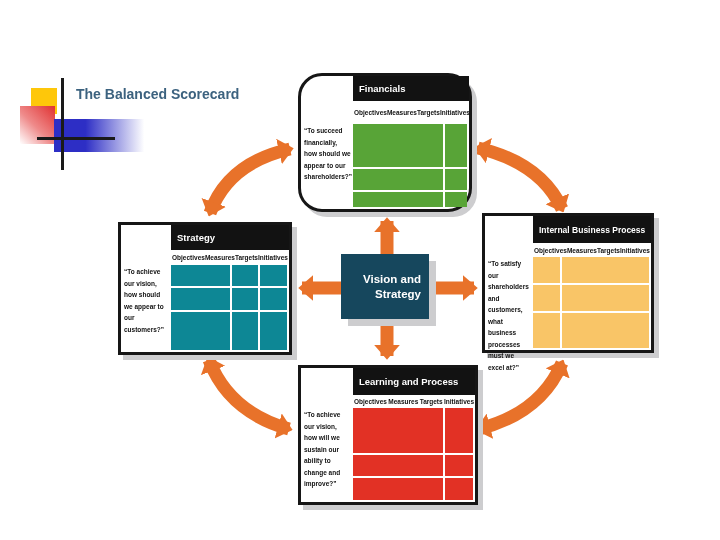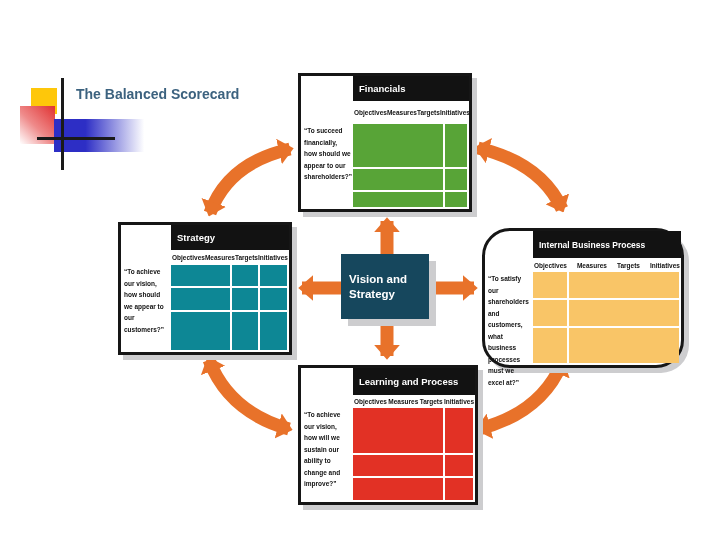--- a/index.html
+++ b/index.html
@@ -36,49 +36,49 @@
     padding:0 1px;box-sizing:border-box;
   }
   .box-question{
     position:absolute;left:0;font-size:6.5px;font-weight:bold;color:#111;
     line-height:11.5px;padding:1px 2px 0 3px;box-sizing:border-box;
   }
   .box-grid{position:absolute;right:2px;bottom:2px;}
   .gl-v{position:absolute;top:0;bottom:0;width:2px;background:#fff;}
   .gl-h{position:absolute;left:0;right:0;height:2px;background:#fff;}
   
-  #financials-box{left:298px;top:73px;width:174px;height:139px;}
+  #financials-box{left:298px;top:73px;width:174px;height:139px;border-radius:24px;}
   #financials-box .box-header{left:52px;height:25px;}
   #financials-box .box-colheads{left:52px;top:25px;height:22px;}
   #financials-box .box-question{top:48px;width:52px;}
   #financials-box .box-grid{left:52px;top:48px;background:#58a437;}
 
   #customer-box{left:118px;top:222px;width:174px;height:133px;}
   #customer-box .box-header{left:50px;height:25px;}
   #customer-box .box-colheads{left:50px;top:25px;height:15px;}
   #customer-box .box-question{top:40px;width:50px;}
   #customer-box .box-grid{left:50px;top:40px;background:#0d8795;}
 
-  #internal-process-box{left:482px;top:228px;width:202px;height:140px;border-radius:28px;}
+  #internal-process-box{left:482px;top:213px;width:172px;height:140px;}
   #internal-process-box .box-header{left:48px;height:27px;font-size:8.5px;}
   #internal-process-box .box-colheads{left:48px;top:27px;height:14px;}
   #internal-process-box .box-question{top:41px;width:48px;}
   #internal-process-box .box-grid{left:48px;top:41px;background:#f9c567;}
 
   #learning-growth-box{left:298px;top:365px;width:180px;height:140px;}
   #learning-growth-box .box-header{left:52px;height:27px;}
   #learning-growth-box .box-colheads{left:52px;top:27px;height:13px;}
   #learning-growth-box .box-question{top:40px;width:52px;}
   #learning-growth-box .box-grid{left:52px;top:40px;background:#e23125;}
 
   
   #vision-strategy-box{
     position:absolute;left:341px;top:254px;width:88px;height:65px;
     background:#16475d;box-shadow:7px 7px 0 #cdcdcf;color:#fff;
-    font-weight:bold;font-size:11.5px;line-height:15px;text-align:left;
+    font-weight:bold;font-size:11.5px;line-height:15px;text-align:right;
     display:flex;align-items:center;justify-content:center;padding:0 8px;
     box-sizing:border-box;
   }
   
   #cycle-arrows{position:absolute;left:0;top:0;pointer-events:none;}
 </style>
 </head>
 <body>
 
 <div id="stage">

